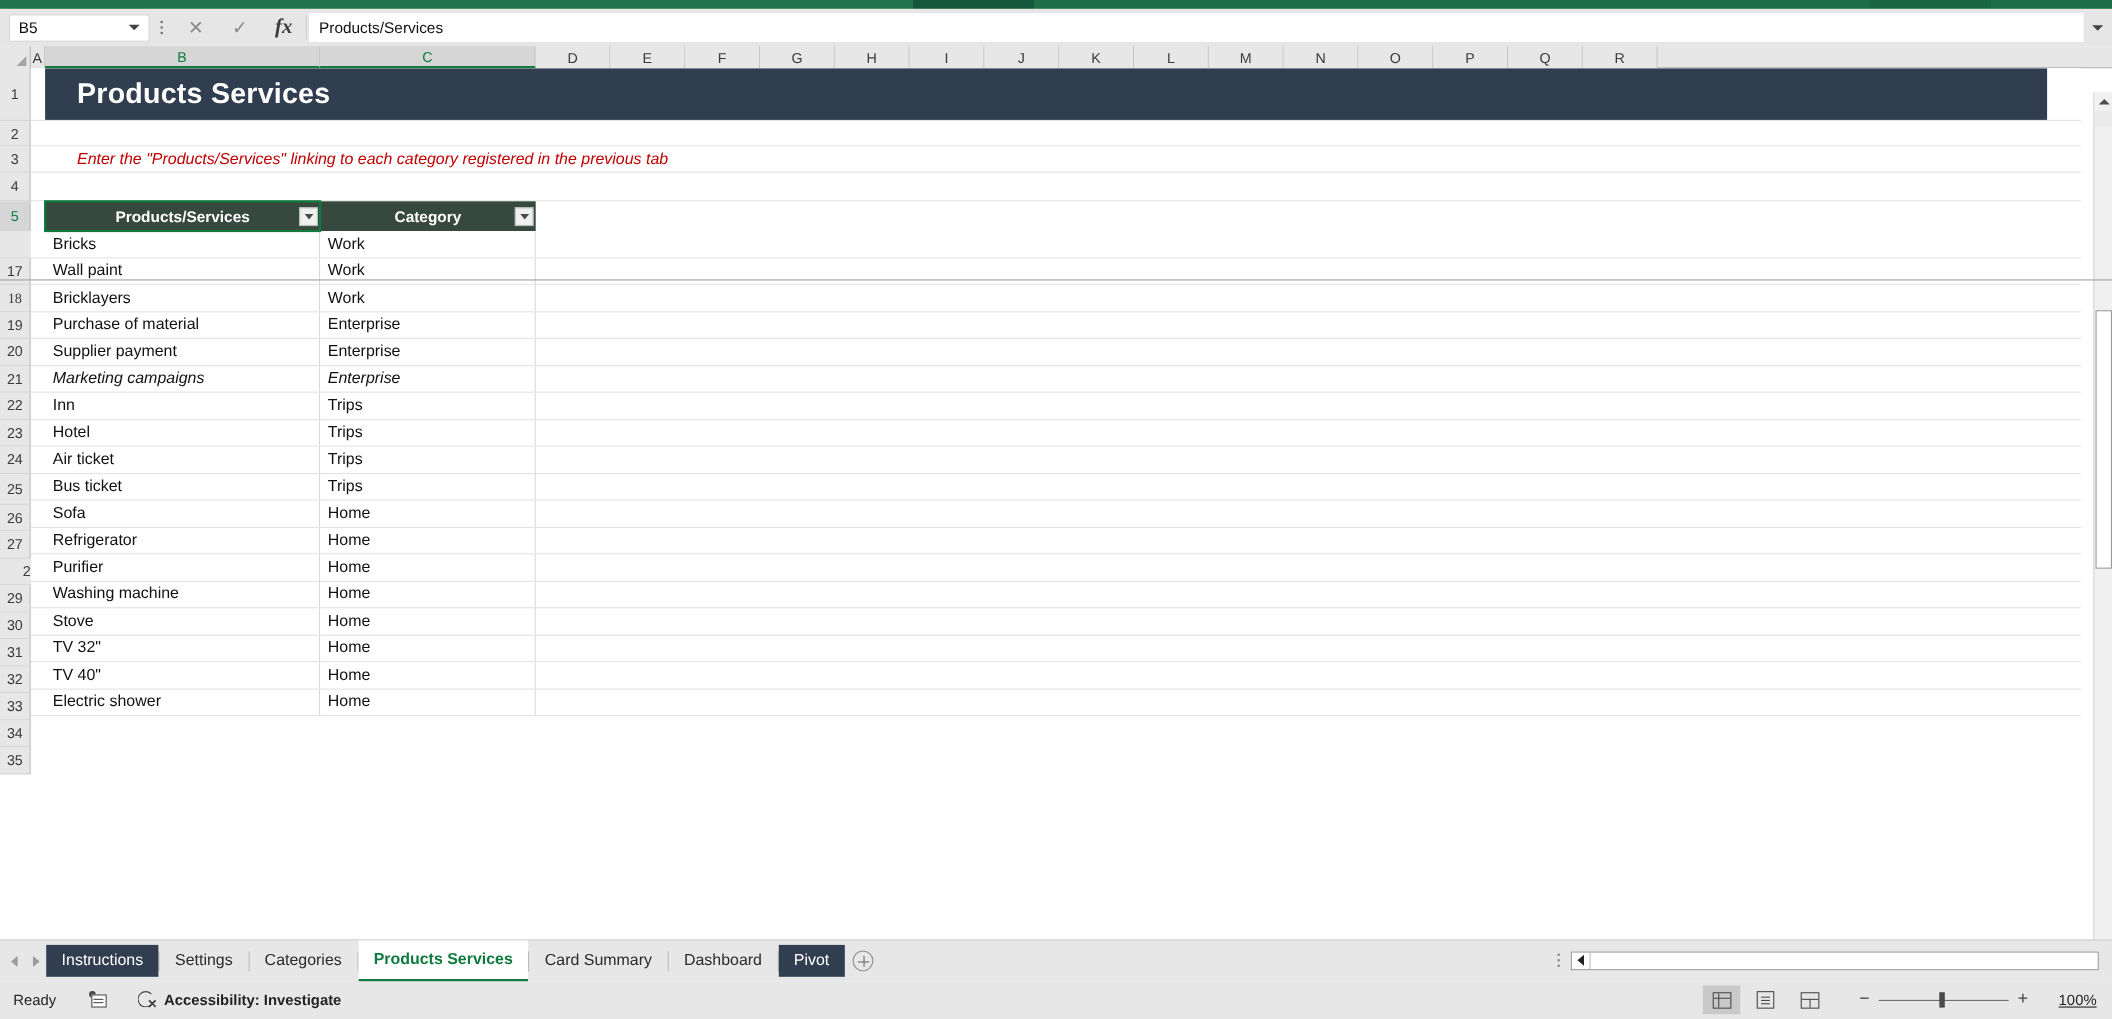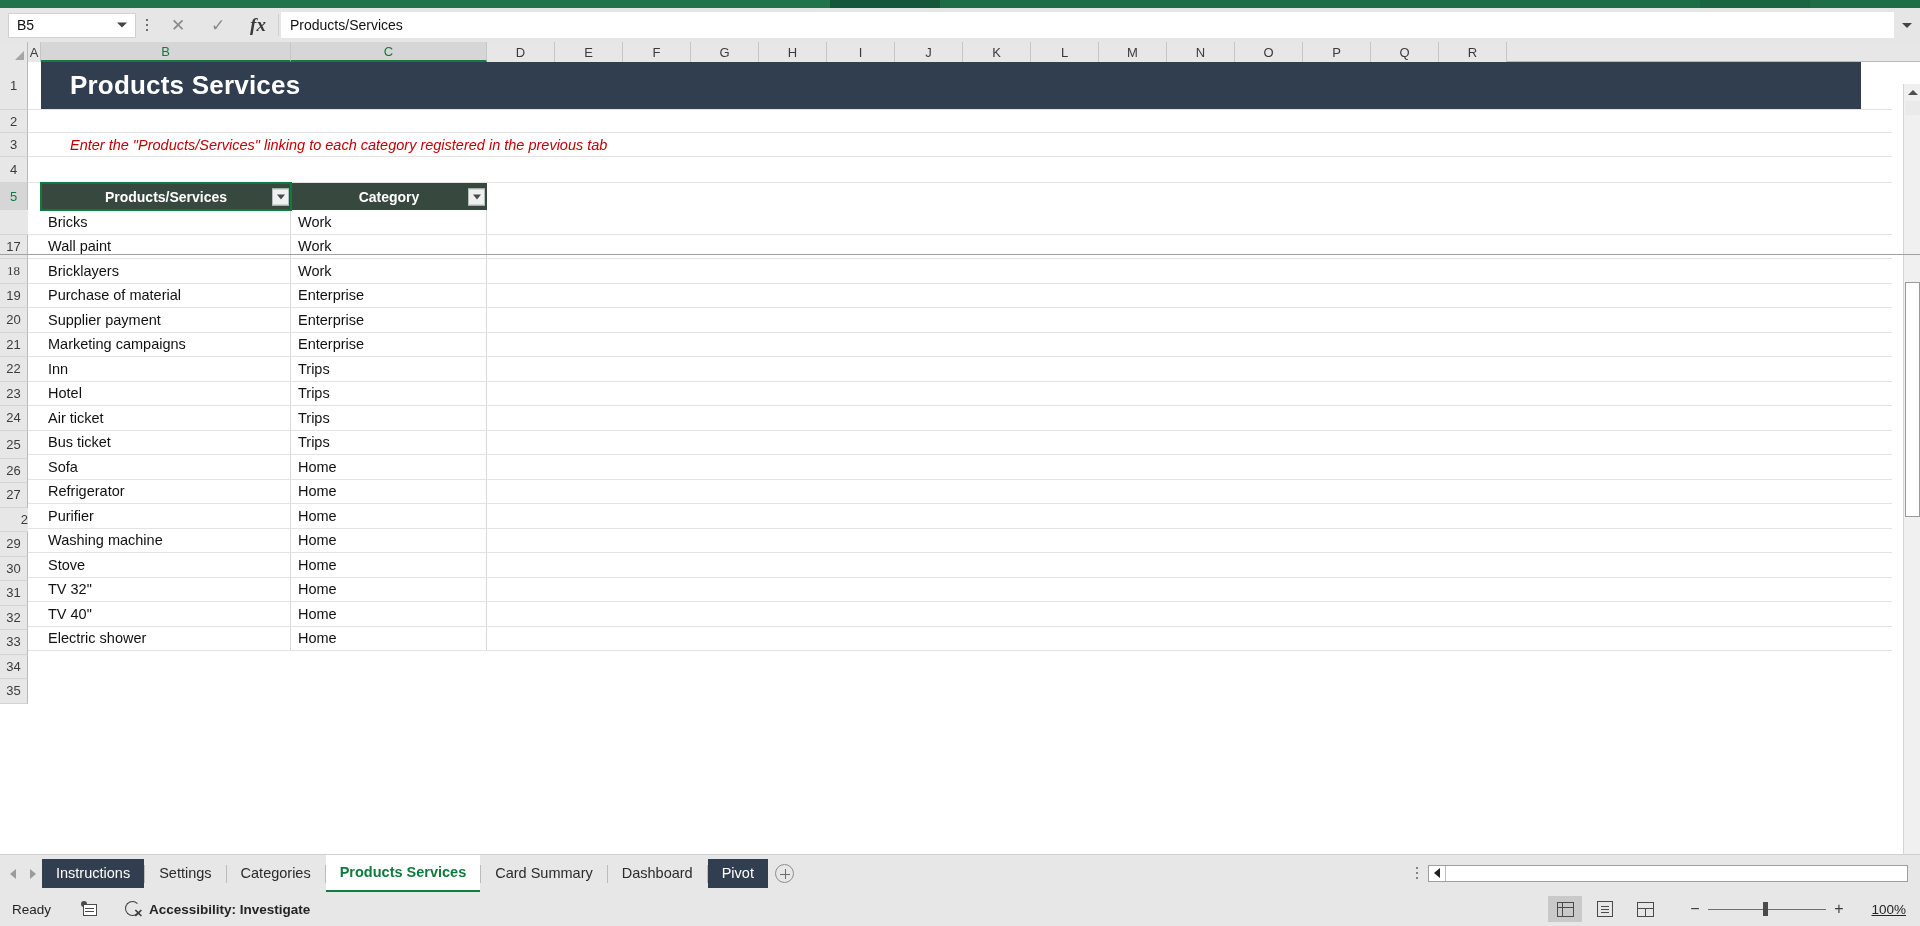--- a/index.html
+++ b/index.html
@@ -423,21 +423,21 @@
             <div class="dcell col-c">Work</div>
           </div>
           <div class="cellrow" style="height: 24.5px;">
             <div class="dcell col-b">Purchase of material</div>
             <div class="dcell col-c">Enterprise</div>
           </div>
           <div class="cellrow" style="height: 24.5px;">
             <div class="dcell col-b">Supplier payment</div>
             <div class="dcell col-c">Enterprise</div>
           </div>
-          <div class="cellrow" style="height: 24.5px;">
+          <div class="cellrow" style="height: 24.5px; font-style: italic;">
             <div class="dcell col-b">Marketing campaigns</div>
             <div class="dcell col-c">Enterprise</div>
           </div>
           <div class="cellrow" style="height: 24.5px;">
             <div class="dcell col-b">Inn</div>
             <div class="dcell col-c">Trips</div>
           </div>
           <div class="cellrow" style="height: 24.5px;">
             <div class="dcell col-b">Hotel</div>
             <div class="dcell col-c">Trips</div>

